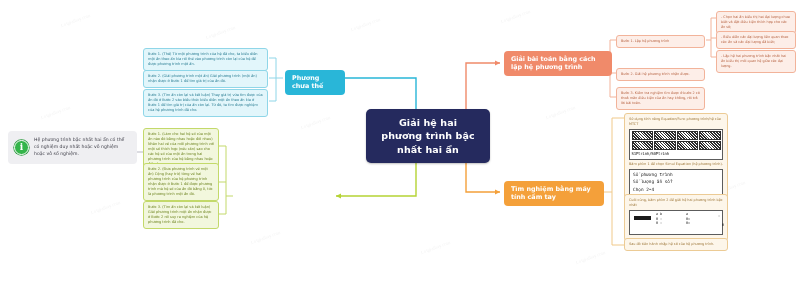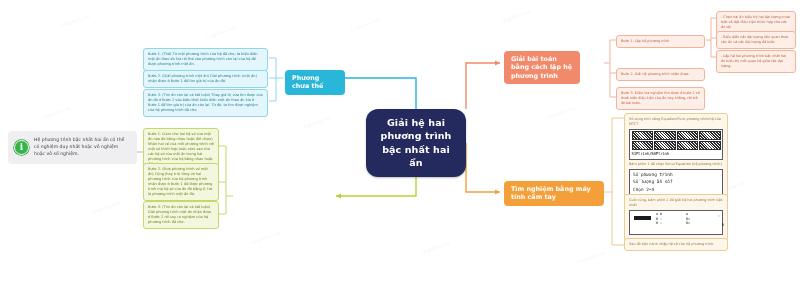--- a/index.html
+++ b/index.html
@@ -167,21 +167,21 @@
   <div class="wm" style="left:300px;top:120px;">Loigiaihay.com</div>
   <div class="wm" style="left:430px;top:150px;">Loigiaihay.com</div>
   <div class="wm" style="left:90px;top:205px;">Loigiaihay.com</div>
   <div class="wm" style="left:250px;top:235px;">Loigiaihay.com</div>
   <div class="wm" style="left:420px;top:245px;">Loigiaihay.com</div>
   <div class="wm" style="left:575px;top:255px;">Loigiaihay.com</div>
   <div class="wm" style="left:715px;top:185px;">Loigiaihay.com</div>
   <div class="wm" style="left:160px;top:160px;">Loigiaihay.com</div>
   <div class="wm" style="left:545px;top:110px;">Loigiaihay.com</div>
 
-  <div class="node central" style="left:366px;top:109px;width:100px;border-radius:12px;">
+  <div class="node central" style="left:366px;top:109px;width:124px;">
     <span>Giải hệ hai phương trình bậc nhất hai ẩn</span>
   </div>
 
   <div class="node note" style="left:8px;top:131px;width:129px;">
     <div class="info-icon">i</div>
     <div class="txt">Hệ phương trình bậc nhất hai ẩn có thể có nghiệm duy nhất hoặc vô nghiệm hoặc vô số nghiệm.</div>
   </div>
 
   <div class="node pill cyan" style="left:285px;top:70px;width:60px;">
     <span>Phương chưa thế</span>
@@ -201,21 +201,21 @@
   <div class="node card green" style="left:143px;top:128px;width:76px;">
     <span>Bước 1. (Làm cho hai hệ số của một ẩn nào đó bằng nhau hoặc đối nhau) Nhân hai vế của mỗi phương trình với một số thích hợp (nếu cần) sao cho các hệ số của một ẩn trong hai phương trình của hệ bằng nhau hoặc đối nhau.</span>
   </div>
   <div class="node card green" style="left:143px;top:163px;width:76px;">
     <span>Bước 2. (Đưa phương trình về một ẩn) Cộng (hay trừ) từng vế hai phương trình của hệ phương trình nhận được ở Bước 1 để được phương trình mà hệ số của ẩn đó bằng 0, tức là phương trình một ẩn đó.</span>
   </div>
   <div class="node card green" style="left:143px;top:201px;width:76px;">
     <span>Bước 3. (Tìm ẩn còn lại và kết luận) Giải phương trình một ẩn nhận được ở Bước 2 rồi suy ra nghiệm của hệ phương trình đã cho.</span>
   </div>
 
-  <div class="node pill salmon" style="left:504px;top:51px;width:76px;">
+  <div class="node pill salmon" style="left:504px;top:51px;width:108px;">
     <span>Giải bài toán bằng cách lập hệ phương trình</span>
   </div>
 
   <div class="node bullet" style="left:616px;top:35px;width:89px;">
     <span>Bước 1. Lập hệ phương trình</span>
   </div>
   <div class="node bullet" style="left:616px;top:68px;width:89px;">
     <span>Bước 2. Giải hệ phương trình nhận được.</span>
   </div>
   <div class="node bullet" style="left:616px;top:87px;width:89px;">

